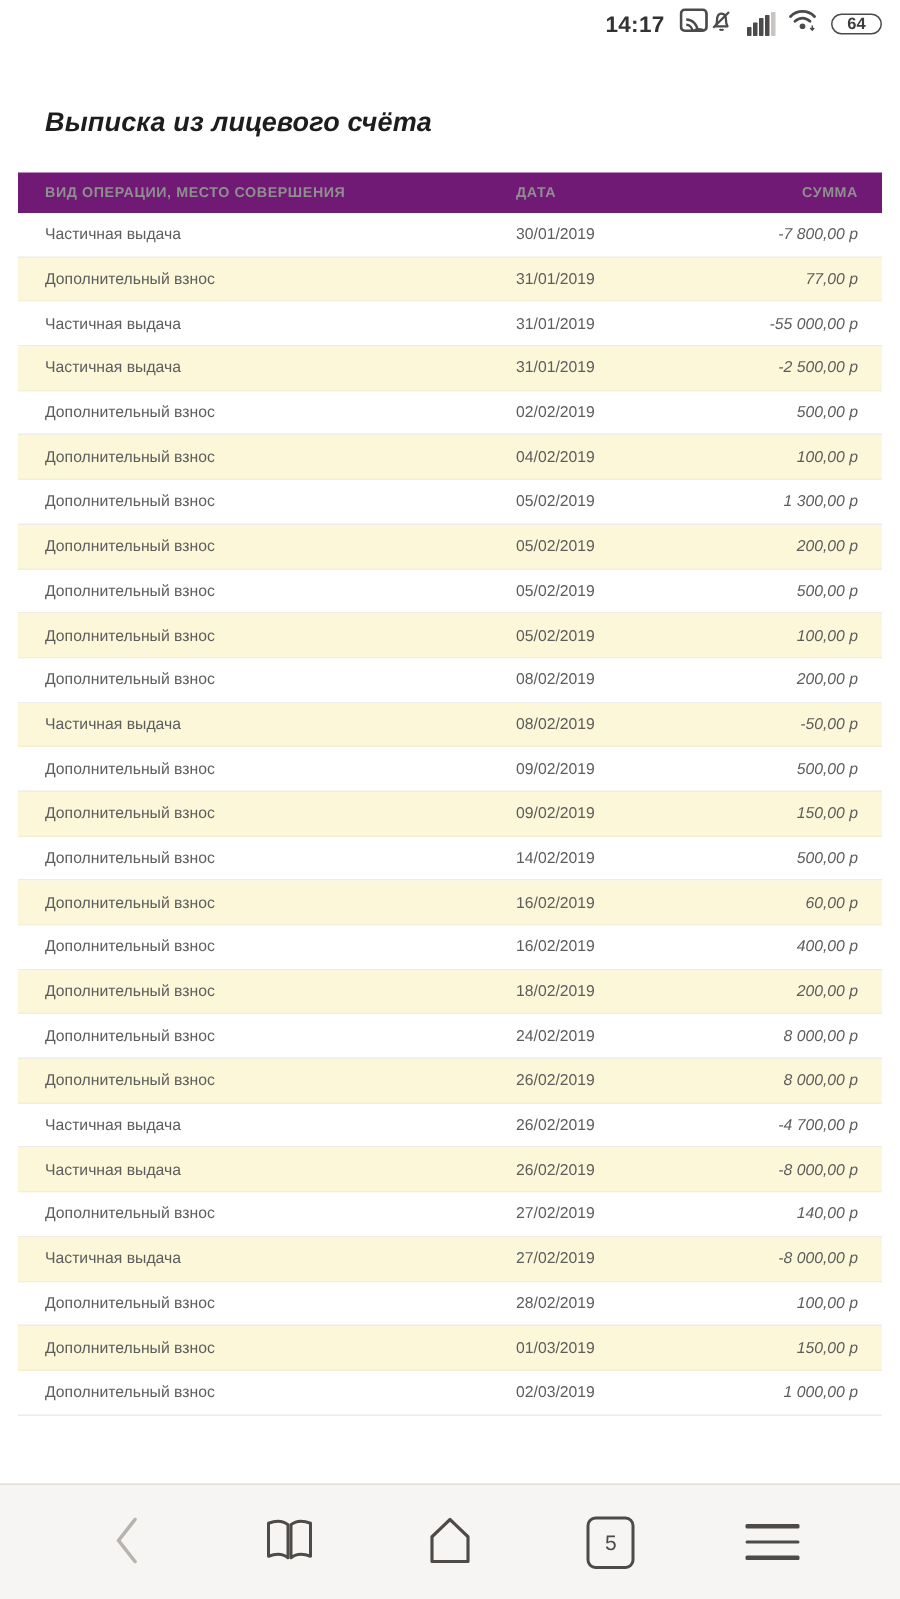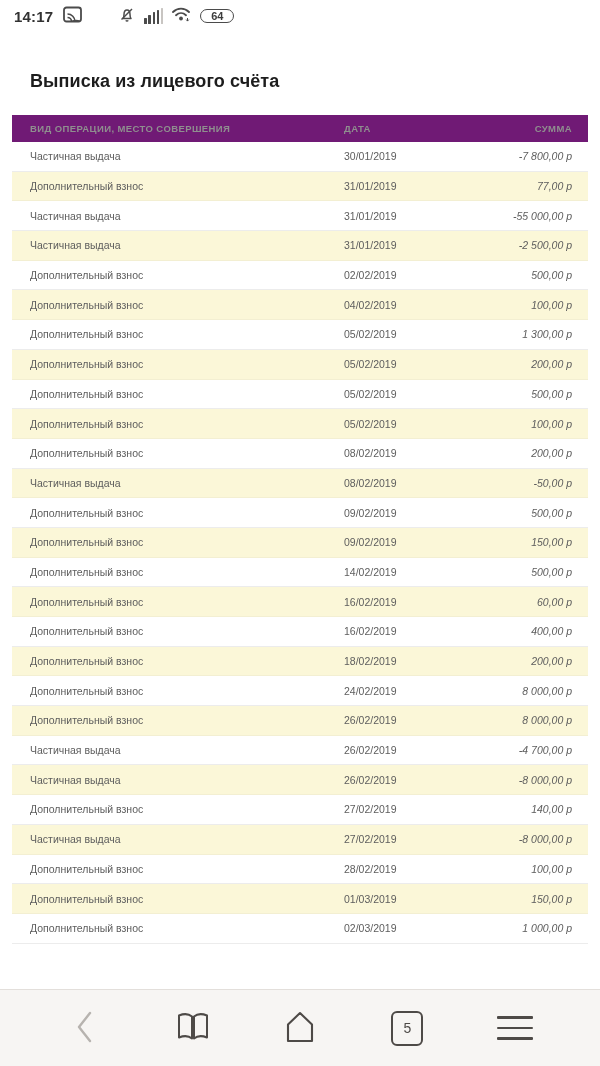--- a/index.html
+++ b/index.html
@@ -4,41 +4,41 @@
 <style>
   html,body{margin:0;padding:0;}
   body{
     width:600px;height:1066px;position:relative;overflow:hidden;
     background:#ffffff;
     font-family:"Liberation Sans","DejaVu Sans",sans-serif;
     -webkit-font-smoothing:antialiased;
   }
   
   .status-bar{
-    height:30px;display:flex;align-items:center;justify-content:flex-start;
-    padding:2px 12px 0 14px;box-sizing:border-box;color:#3c3c3c;gap:36px;
+    height:30px;display:flex;align-items:center;justify-content:flex-end;
+    padding:2px 12px 0 14px;box-sizing:border-box;color:#3c3c3c;
   }
   .sb-left{display:flex;align-items:center;gap:10px;}
   .sb-time{font-size:15px;font-weight:bold;color:#323232;letter-spacing:.2px;}
   .sb-right{display:flex;align-items:center;gap:8px;}
   .signal-bars{display:flex;align-items:flex-end;gap:1.5px;height:16px;}
   .signal-bars i{display:block;width:2.6px;background:#4b4b4b;border-radius:.5px;}
   .signal-bars i:nth-child(1){height:6px;}
   .signal-bars i:nth-child(2){height:9px;}
   .signal-bars i:nth-child(3){height:12px;}
   .signal-bars i:nth-child(4){height:14px;}
   .signal-bars i:nth-child(5){height:16px;background:#c8c5c2;}
   .battery-pill{
     min-width:34px;height:14px;border:1.6px solid #4b4b4b;border-radius:10px;
     display:flex;align-items:center;justify-content:center;
     font-size:11px;font-weight:bold;color:#3c3c3c;padding:0 6px;box-sizing:border-box;
   }
   
   .page-title{
-    margin:41px 0 0 30px;font-size:18px;font-weight:bold;color:#1d1d1d;letter-spacing:.1px;
+    margin:41px 0 0 30px;font-size:18px;font-weight:bold;color:#1d1d1d;letter-spacing:.1px;font-style:italic;
   }
   
   .table{margin:23px 12px 0 12px;}
   .t-head,.row{
     display:grid;grid-template-columns:332px 124px 1fr;align-items:center;
   }
   .t-head{
     background:#701a75;height:27px;
     font-size:9.5px;font-weight:bold;color:#8f8f8f;letter-spacing:.4px;
   }

